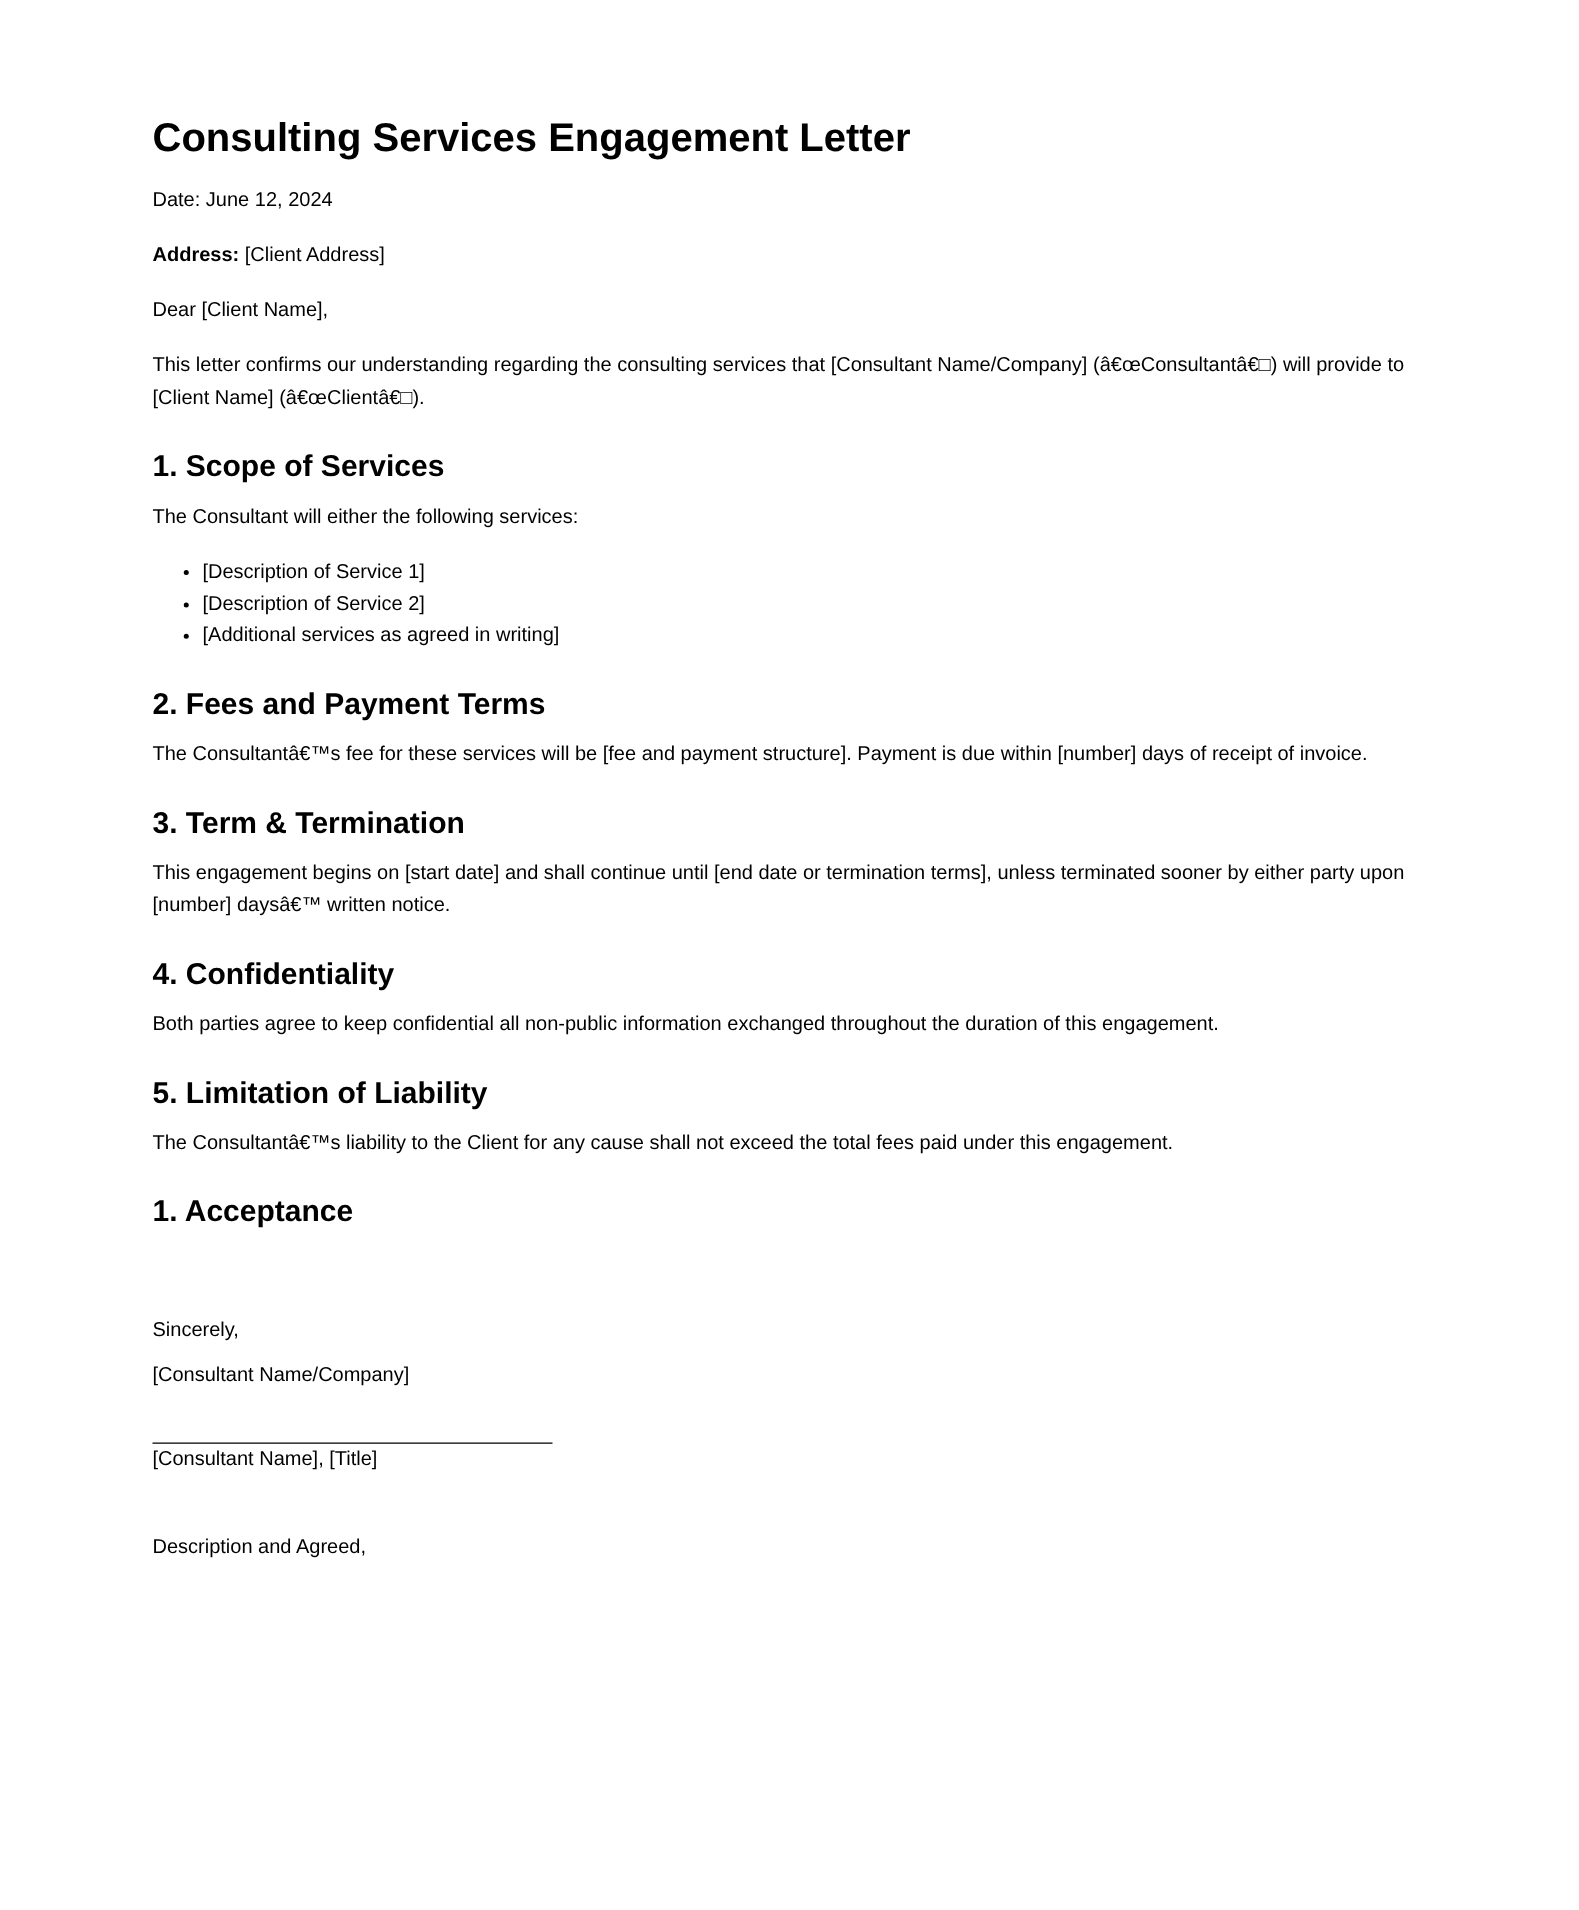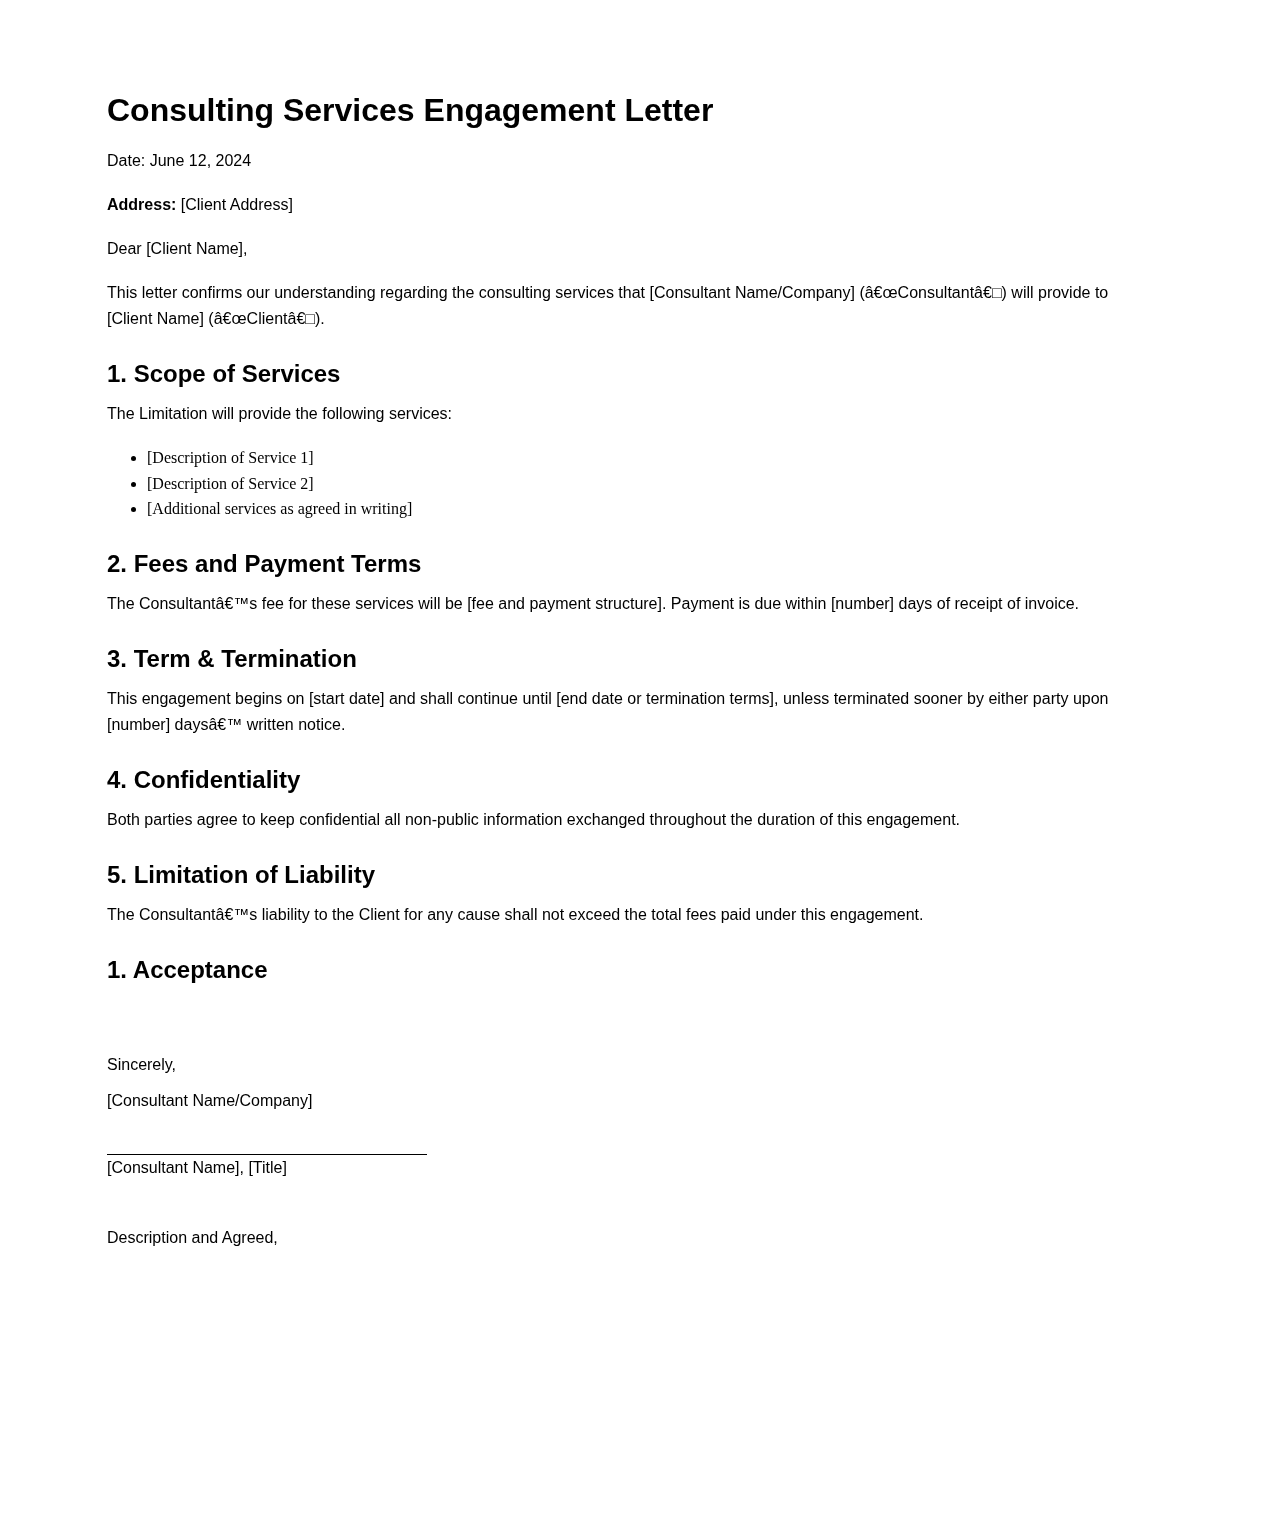--- a/index.html
+++ b/index.html
@@ -8,21 +8,21 @@
       height: 1528px;
       font-family: "Liberation Sans", sans-serif;
       color: #000000;
       font-size: 16px;
       line-height: 26px;
       position: relative;
       overflow: hidden;
     }
     .page {
       position: absolute;
-      left: 107px;
+      left: 122px;
       top: 88px;
       width: 1040px;
     }
     h1 {
       font-size: 32px;
       font-weight: bold;
       line-height: 44px;
       margin: 0 0 16px 0;
       letter-spacing: 0;
     }
@@ -31,21 +31,21 @@
     h3 {
       font-size: 24px;
       font-weight: bold;
       line-height: 26px;
       margin: 29px 0 14px 0;
     }
     ul {
       margin: 0 0 18px 0;
       padding-left: 40px;
     }
-    ul li { line-height: 25.5px; font-family: Liberation Serif, serif; }
+    ul li { line-height: 25.5px; }
     .sig-block { margin-top: 69px; }
     .sig-line {
       width: 320px;
       border-bottom: 1px solid #000;
       height: 0;
       margin-top: 40px;
     }
     .sig-name { margin: 0; }
     .ack { margin-top: 44px; }
   </style>
@@ -60,21 +60,21 @@
   <div>
     <p><b>Address:</b><span> [Client Address]</span></p>
   </div>
 
   <p>Dear [Client Name],</p>
 
   <p>This letter confirms our understanding regarding the consulting services that [Consultant Name/Company] (â€œConsultantâ€□) will provide to [Client Name] (â€œClientâ€□).</p>
 
   <section>
     <h3>1. Scope of Services</h3>
-    <p>The Limitation will provide the following services:</p>
+    <p>The Consultant will either the following services:</p>
     <ul>
       <li>[Description of Service 1]</li>
       <li>[Description of Service 2]</li>
       <li>[Additional services as agreed in writing]</li>
     </ul>
   </section>
 
   <section>
     <h3>2. Fees and Payment Terms</h3>
     <p>The Consultantâ€™s fee for these services will be [fee and payment structure]. Payment is due within [number] days of receipt of invoice.</p>

